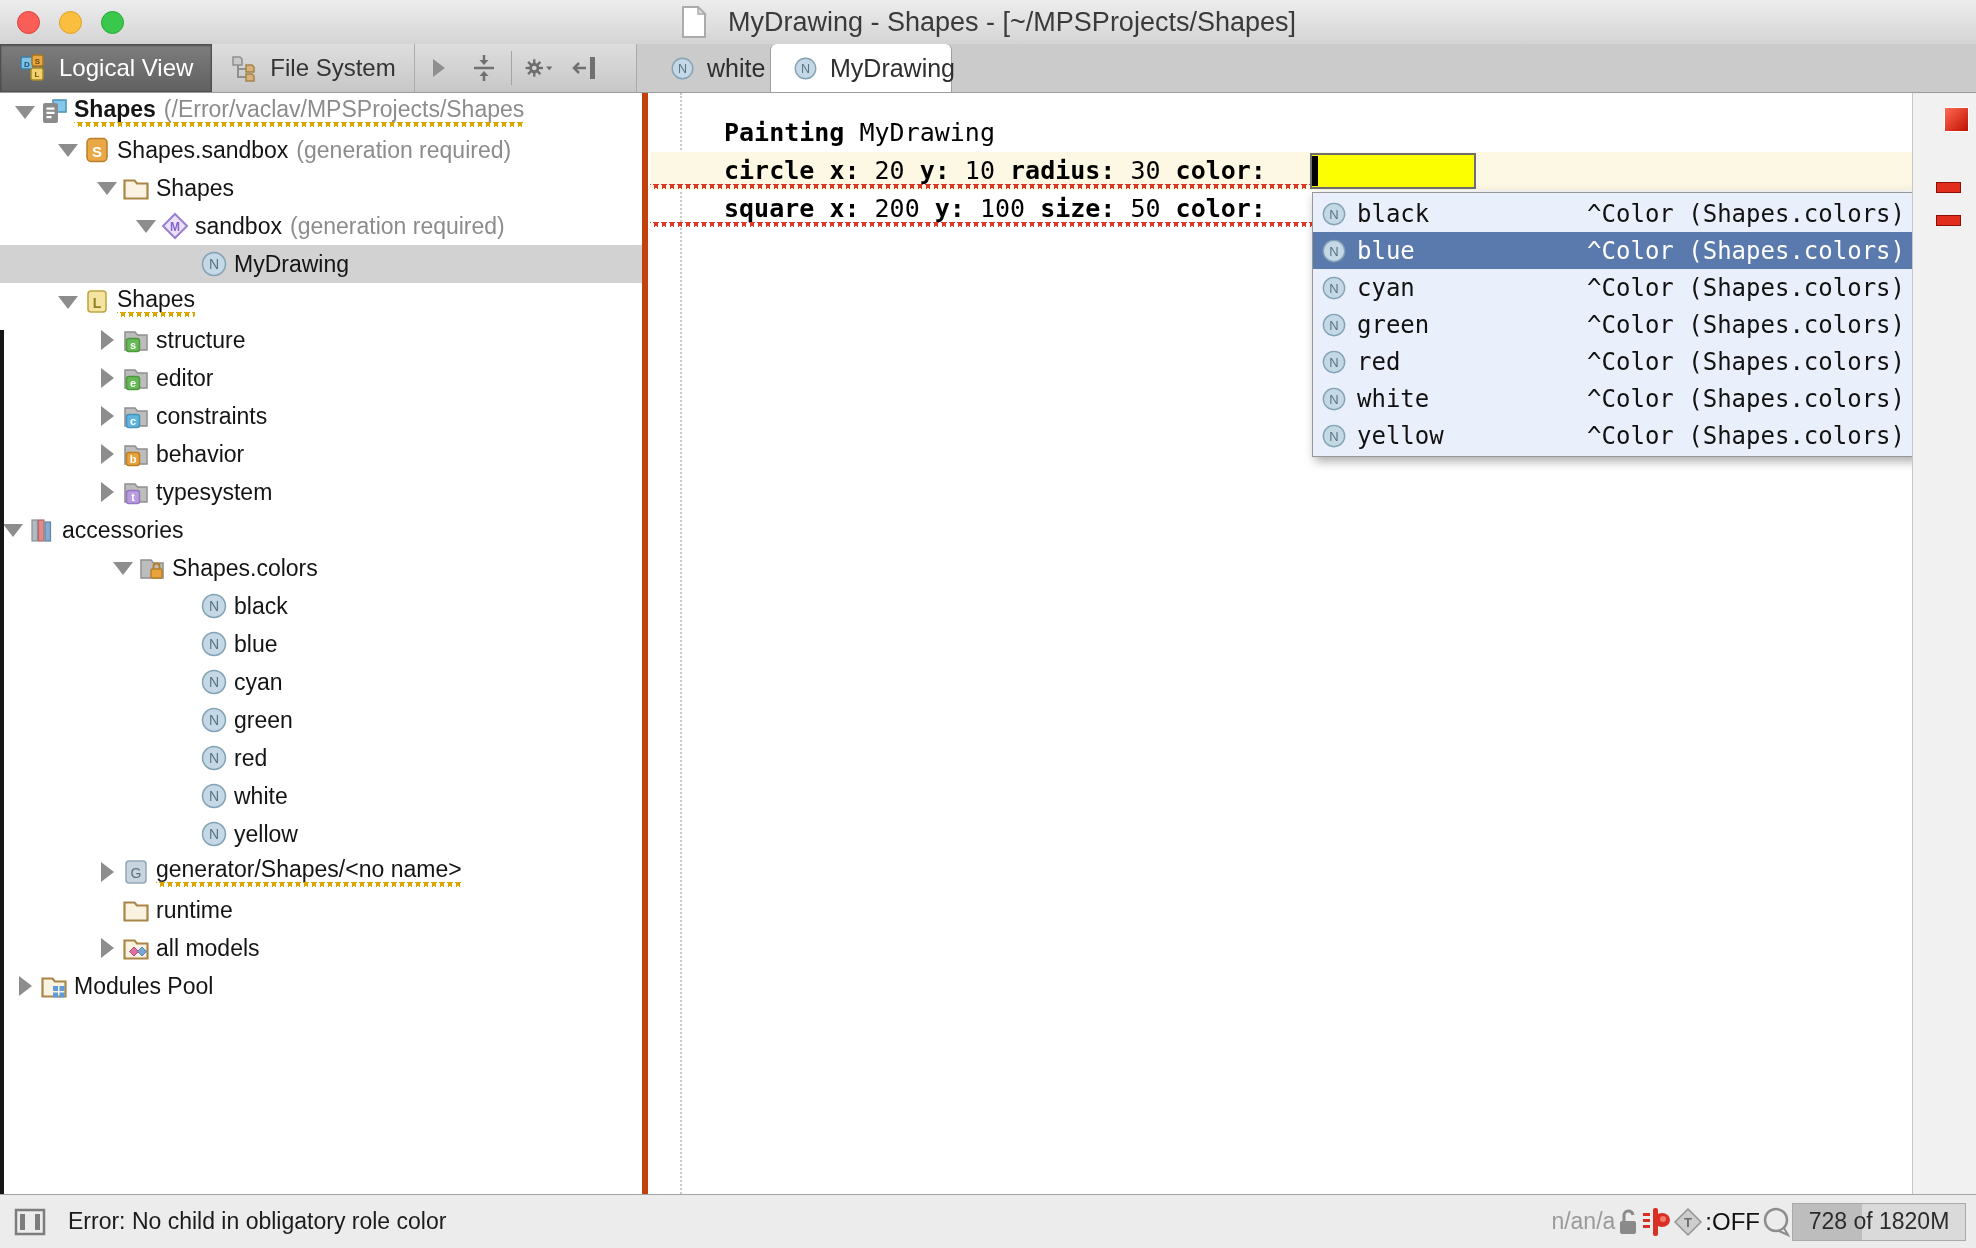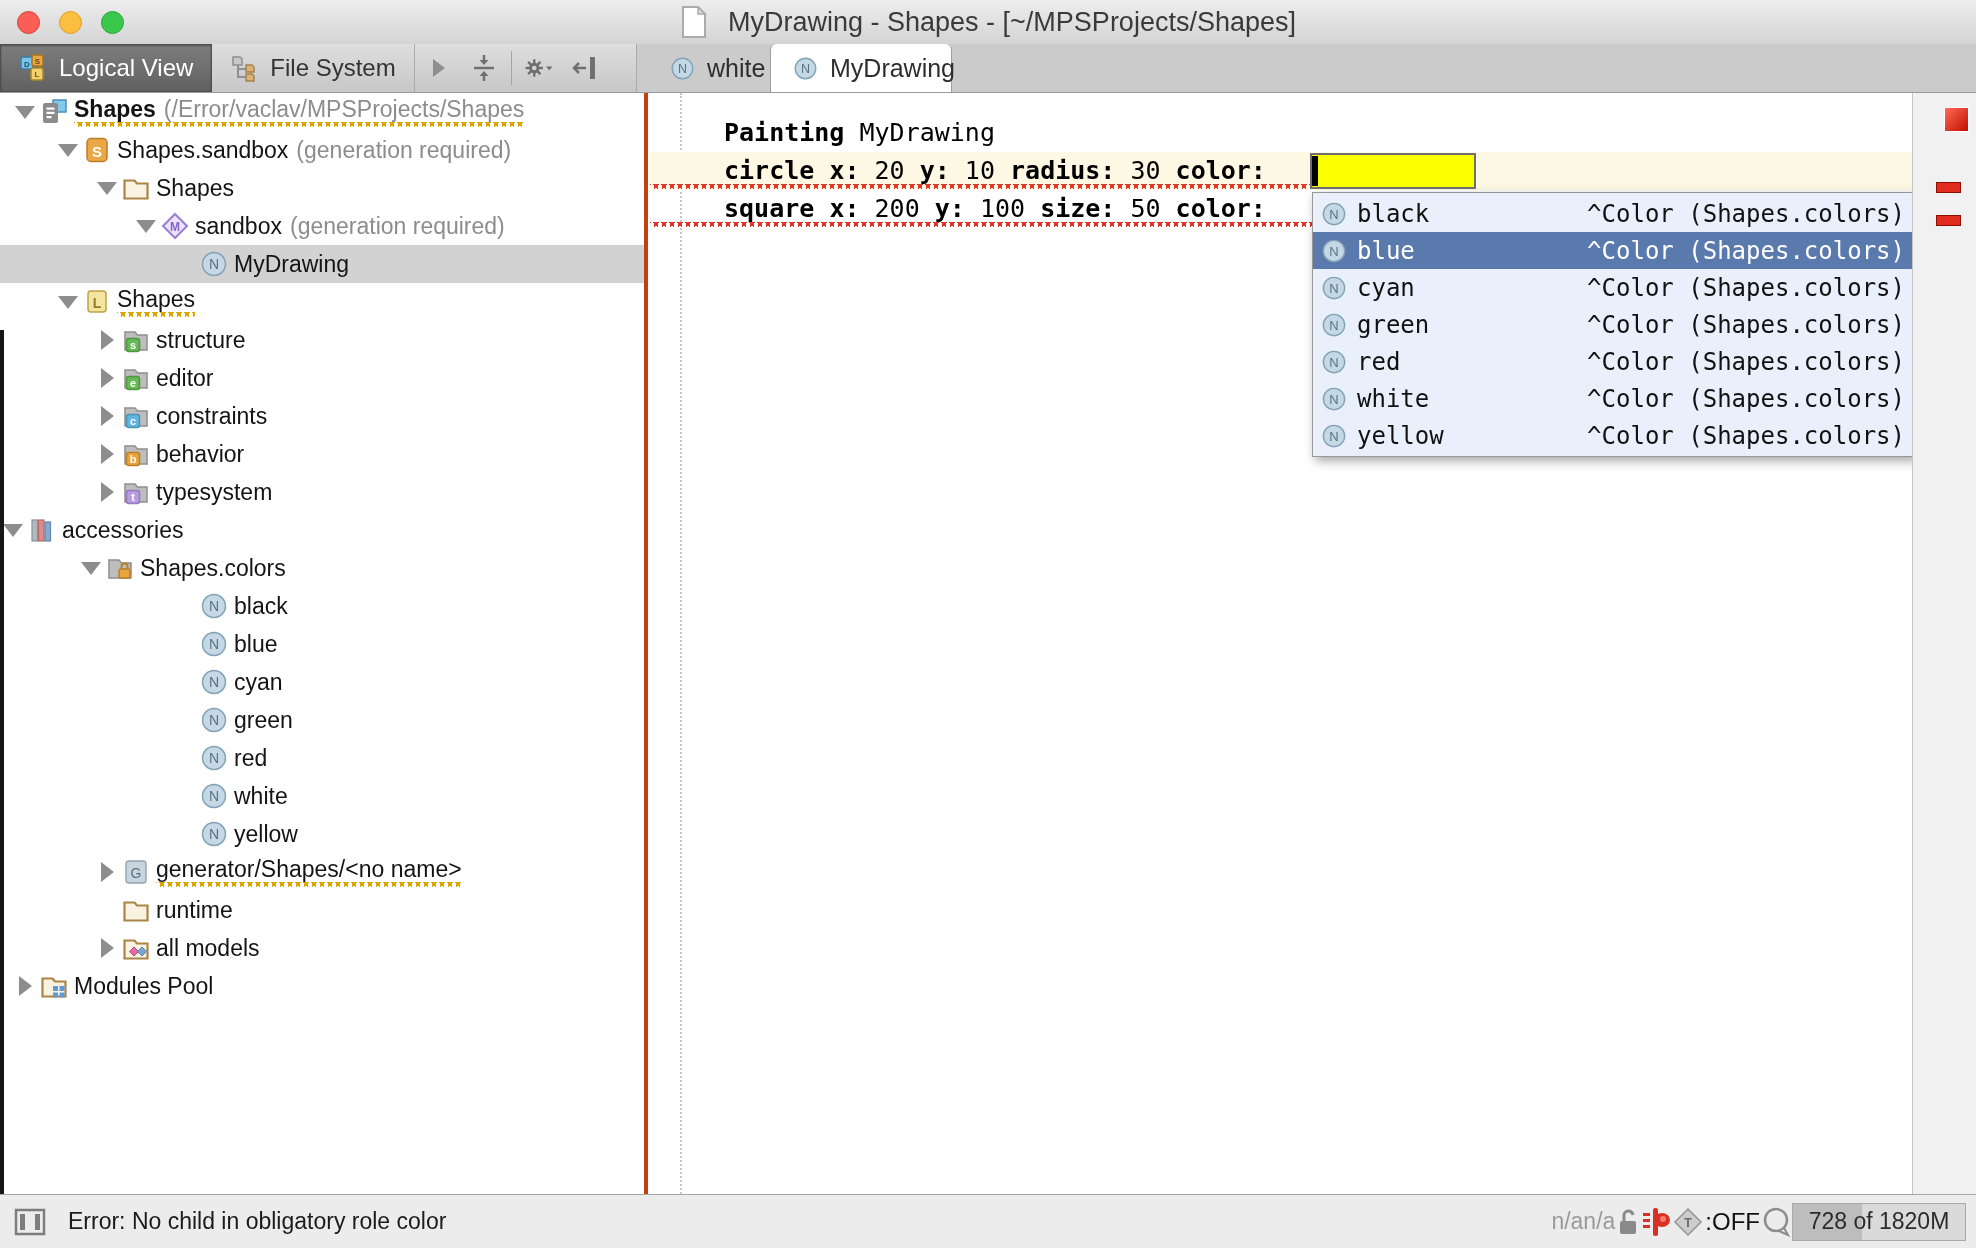--- a/index.html
+++ b/index.html
@@ -28,21 +28,21 @@
   .tbtn{display:flex;align-items:center;justify-content:center;width:46px;height:48px;}
   .tsep{width:1px;height:34px;background:#a5a5a5;margin:7px 4px;}
   .tabbar{position:absolute;left:636px;top:0;right:0;height:48px;background:#cbcbcb;border-left:1px solid #aaa;}
   .etab{position:absolute;top:0;height:48px;display:flex;align-items:center;gap:12px;
         font-size:25px;color:#2e2e2e;padding:0 22px;box-sizing:border-box;}
   .etab.active{background:#fff;border-left:1px solid #9f9f9f;border-right:1px solid #9f9f9f;
                border-top-left-radius:6px;border-top-right-radius:6px;}
 
   
   .tree{position:absolute;left:0;top:93px;width:648px;height:1101px;background:#fff;
-        border-right:4px solid #c2410c;box-sizing:border-box;overflow:hidden;}
+        border-right:6px solid #c2410c;box-sizing:border-box;overflow:hidden;}
   .trow{position:relative;height:38px;display:flex;align-items:center;font-size:23px;color:#141414;}
   .trow.selected{background:#d2d2d2;}
   .arrowbox{width:26px;display:flex;justify-content:center;flex:none;}
   .arr-exp{width:0;height:0;border-left:10px solid transparent;border-right:10px solid transparent;
            border-top:13px solid #8d8d8d;}
   .arr-col{width:0;height:0;border-top:10px solid transparent;border-bottom:10px solid transparent;
            border-left:13px solid #8d8d8d;}
   .ticon{width:28px;height:28px;margin:0 6px 0 2px;flex:none;}
   .ticon svg{width:28px;height:28px;display:block;}
   .tlabel{white-space:pre;}
@@ -386,21 +386,21 @@
           <svg viewBox="0 0 28 28">
             <rect x="4" y="4" width="5.5" height="21" fill="#b2bac1" stroke="#8a9199" stroke-width="1.2"></rect>
             <rect x="10.5" y="4" width="5.5" height="21" fill="#e08a8a" stroke="#b96a6a" stroke-width="1.2"></rect>
             <rect x="17" y="6" width="5.5" height="19" fill="#86abce" stroke="#5f88ac" stroke-width="1.2"></rect>
           </svg>
         </span>
         <span class="" style="display:inline-flex;align-items:baseline">
           <span class="tlabel">accessories</span>
         </span>
       </div>
-      <div class="trow" style="padding-left: 78px;">
+      <div class="trow" style="padding-left: 110px;">
         <span class="arrowbox">
           <span class="arr-exp"></span>
         </span>
         <span class="ticon sicon">
           <svg viewBox="0 0 28 28">
             <path d="M3 6 h10 l2.5 3 H25 v15 H3 Z" fill="#bdbdbd" stroke="#8f8f8f" stroke-width="1.5"></path>
             <rect x="13" y="15" width="11" height="9" rx="1.5" fill="#e8a33d" stroke="#b97f2a" stroke-width="1.5"></rect>
             <path d="M15.5 15 v-2.5 a3 3 0 0 1 6 0 V15" fill="none" stroke="#b97f2a" stroke-width="2"></path>
           </svg>
         </span>

